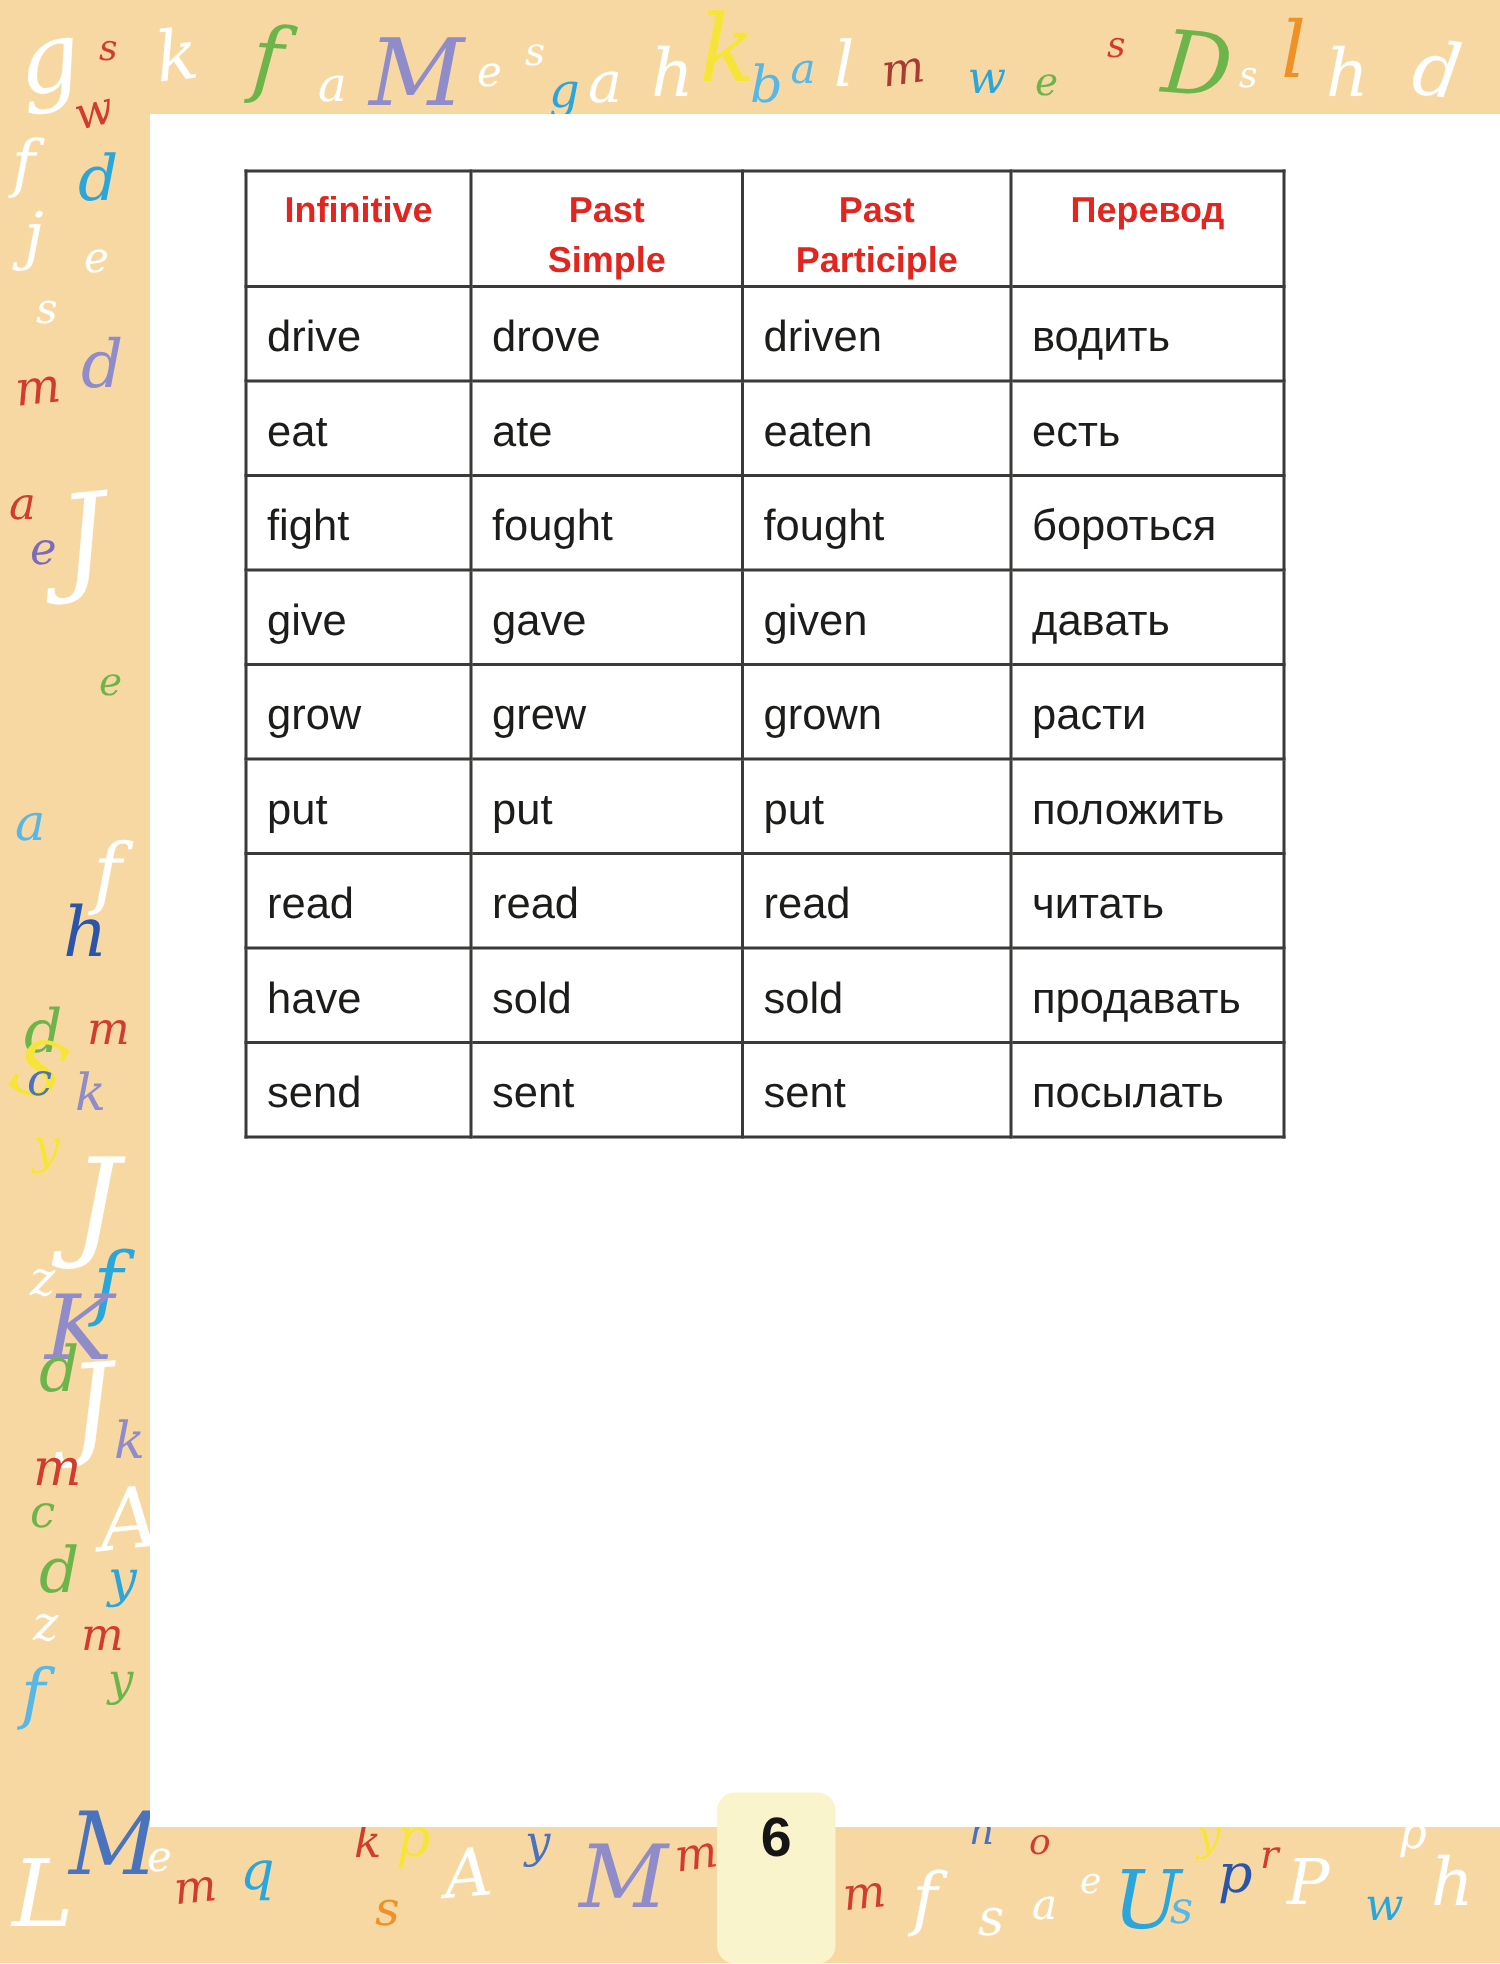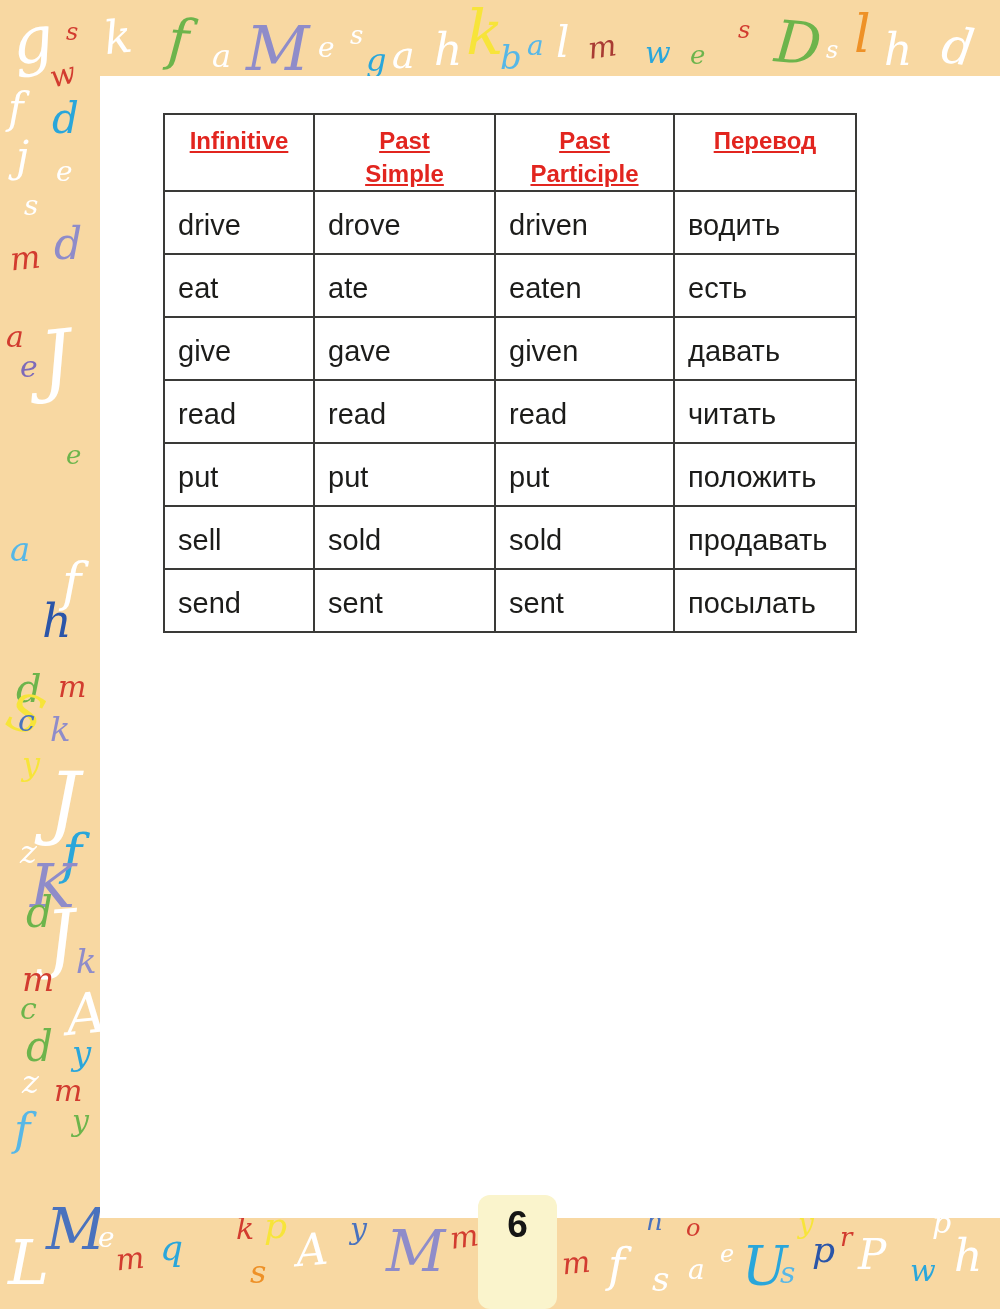--- a/index.html
+++ b/index.html
@@ -45,21 +45,20 @@
   }
   table.verbs th{
     height:75px;
     vertical-align:top;
     padding-top:9px;
     text-align:center;
     font-weight:bold;
     font-size:24px;line-height:33px;
     color:var(--header-text);
     white-space:pre-line;
-    text-decoration:underline;
   }
   table.verbs td{
     height:56px;
     vertical-align:top;
     padding:15px 10px 10px 13px;
     font-size:29px;line-height:36px;
     color:var(--body-text);
   }
   .page-tab{
     position:absolute;
@@ -199,39 +198,51 @@
             <td>driven</td>
             <td>водить</td>
           </tr>
           <tr>
             <td>eat</td>
             <td>ate</td>
             <td>eaten</td>
             <td>есть</td>
           </tr>
           <tr>
+            <td>fight</td>
+            <td>fought</td>
+            <td>fought</td>
+            <td>бороться</td>
+          </tr>
+          <tr>
             <td>give</td>
             <td>gave</td>
             <td>given</td>
             <td>давать</td>
           </tr>
           <tr>
+            <td>grow</td>
+            <td>grew</td>
+            <td>grown</td>
+            <td>расти</td>
+          </tr>
+          <tr>
+            <td>put</td>
+            <td>put</td>
+            <td>put</td>
+            <td>положить</td>
+          </tr>
+          <tr>
             <td>read</td>
             <td>read</td>
             <td>read</td>
             <td>читать</td>
           </tr>
           <tr>
-            <td>put</td>
-            <td>put</td>
-            <td>put</td>
-            <td>положить</td>
-          </tr>
-          <tr>
-            <td>sell</td>
+            <td>have</td>
             <td>sold</td>
             <td>sold</td>
             <td>продавать</td>
           </tr>
           <tr>
             <td>send</td>
             <td>sent</td>
             <td>sent</td>
             <td>посылать</td>
           </tr>

